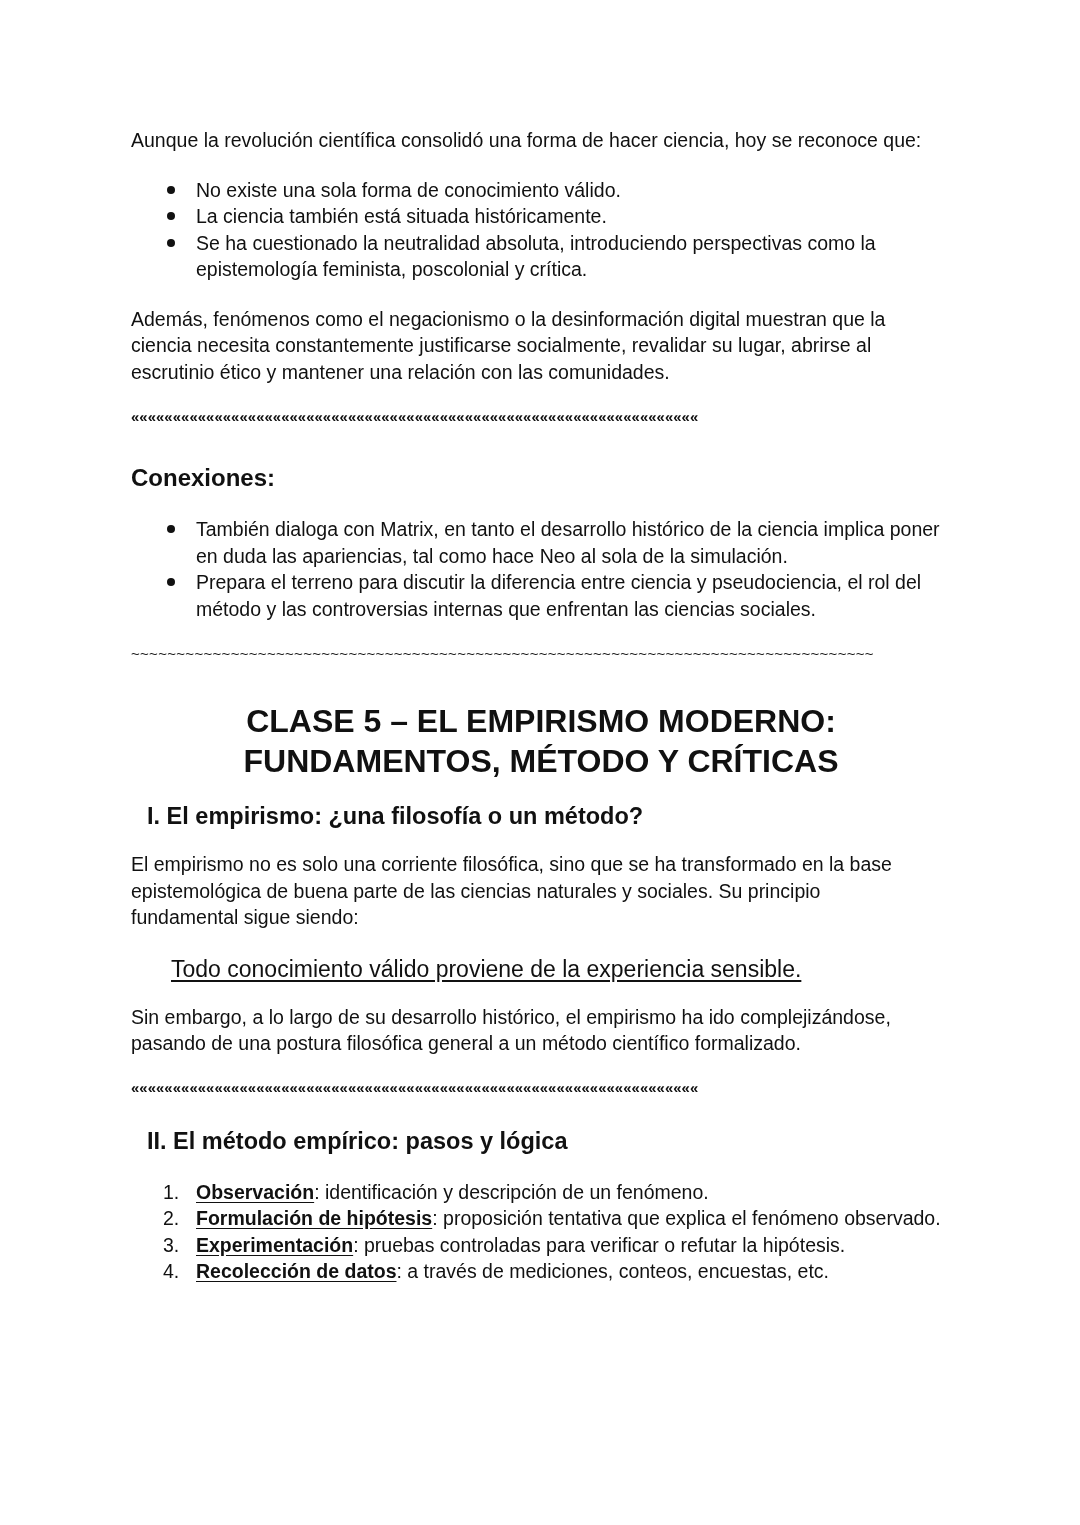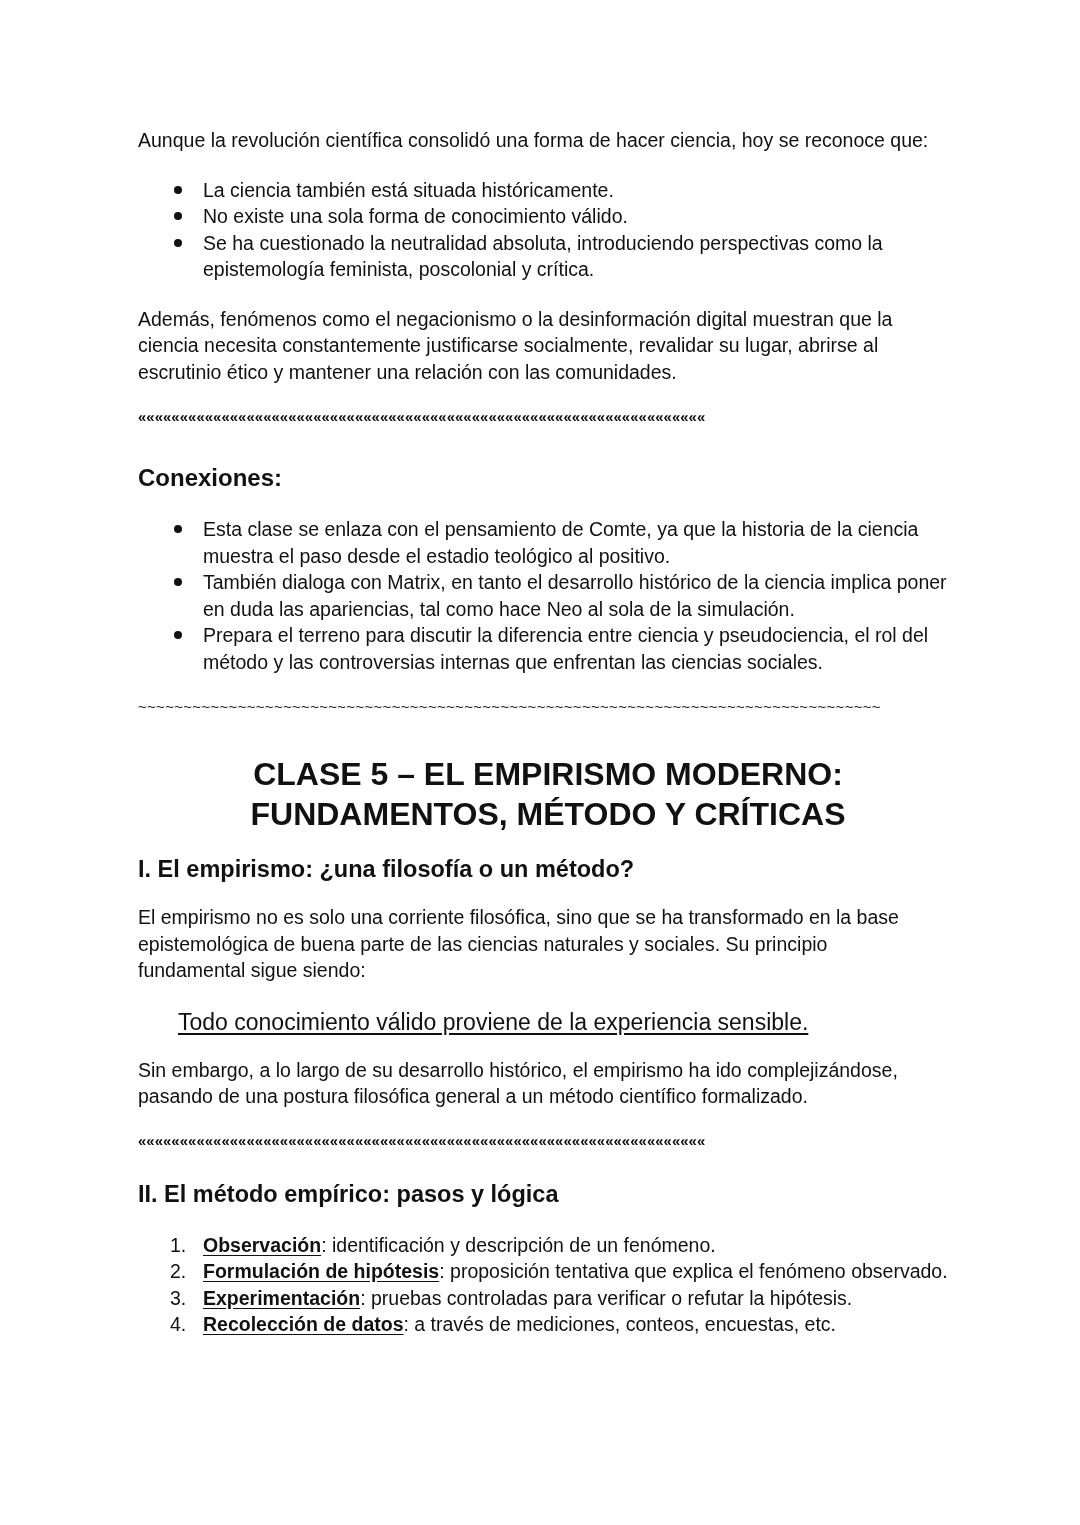--- a/index.html
+++ b/index.html
@@ -10,21 +10,21 @@
   body {
     width: 1080px;
     height: 1525px;
     position: relative;
     overflow: hidden;
     color: #111111;
     font-family: "Liberation Sans", sans-serif;
   }
   .page {
     position: absolute;
-    left: 138px;
+    left: 131px;
     top: 127px;
     width: 820px;
   }
   .p {
     font-size: 19.5px;
     line-height: 26.5px;
     margin: 0;
   }
   .list {
     list-style: none;
@@ -76,21 +76,21 @@
   }
   .h-title {
     font-size: 32px;
     font-weight: bold;
     margin: 0;
     line-height: 40px;
   }
   .h-sub {
     font-size: 23.5px;
     font-weight: bold;
-    margin: 0;
+    margin: 16px;
     line-height: 30px;
   }
   .quote {
     font-size: 23px;
     line-height: 30px;
     text-decoration: underline;
     text-underline-offset: 3px;
     margin: 0;
     padding-left: 40px;
   }
@@ -101,33 +101,32 @@
   }
 </style>
 </head>
 <body>
 
 <div class="page">
 
   <p class="p">Aunque la revolución científica consolidó una forma de hacer ciencia, hoy se reconoce que:</p>
 
   <ul class="list" style="margin-top:23px;">
+    <li><span class="bullet"></span><span>No existe una sola forma de conocimiento válido.</span></li>
     <li><span class="bullet"></span><span>La ciencia también está situada históricamente.</span></li>
-    <li><span class="bullet"></span><span>No existe una sola forma de conocimiento válido.</span></li>
     <li style="width:720px;"><span class="bullet"></span><span>Se ha cuestionado la neutralidad absoluta, introduciendo perspectivas como la epistemología feminista, poscolonial y crítica.</span></li>
   </ul>
 
   <p class="p" style="margin-top:23px; width:790px;">Además, fenómenos como el negacionismo o la desinformación digital muestran que la ciencia necesita constantemente justificarse socialmente, revalidar su lugar, abrirse al escrutinio ético y mantener una relación con las comunidades.</p>
 
   <div class="sep" style="margin-top:22px;">««««««««««««««««««««««««««««««««««««««««««««««««««««««««««««««««««««</div>
 
   <h2 class="h-conex" style="margin-top:36px;">Conexiones:</h2>
 
   <ul class="list" style="margin-top:23px; width:820px;">
-    <li><span class="bullet"></span><span>Esta clase se enlaza con el pensamiento de Comte, ya que la historia de la ciencia muestra el paso desde el estadio teológico al positivo.</span></li>
     <li><span class="bullet"></span><span>También dialoga con Matrix, en tanto el desarrollo histórico de la ciencia implica poner en duda las apariencias, tal como hace Neo al sola de la simulación.</span></li>
     <li><span class="bullet"></span><span>Prepara el terreno para discutir la diferencia entre ciencia y pseudociencia, el rol del método y las controversias internas que enfrentan las ciencias sociales.</span></li>
   </ul>
 
   <div class="sep-tilde" style="margin-top:22px;">~~~~~~~~~~~~~~~~~~~~~~~~~~~~~~~~~~~~~~~~~~~~~~~~~~~~~~~~~~~~~~~~~~~~~~~~~~~~~~~~~~</div>
 
   <h1 class="h-title" style="margin-top:37px;text-align:center;">
     <span>CLASE 5 – EL EMPIRISMO MODERNO:</span><br>
     <span>FUNDAMENTOS, MÉTODO Y CRÍTICAS</span>
   </h1>

